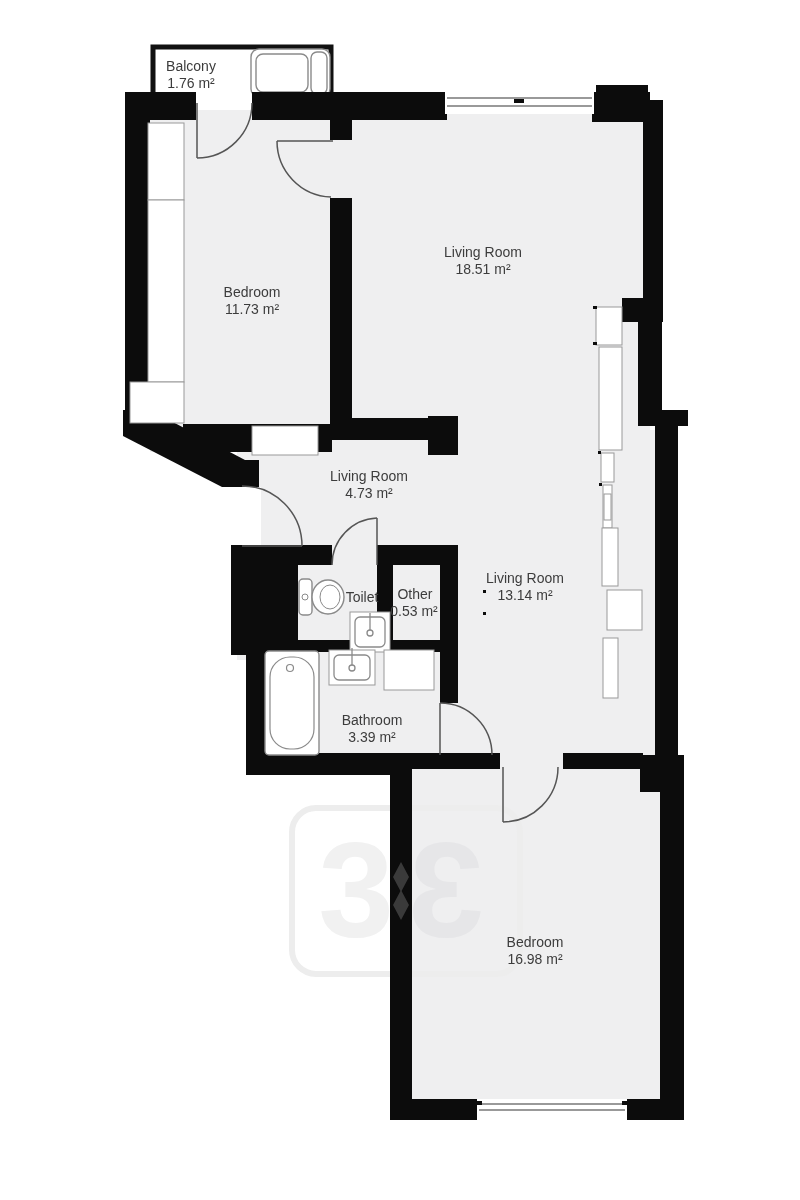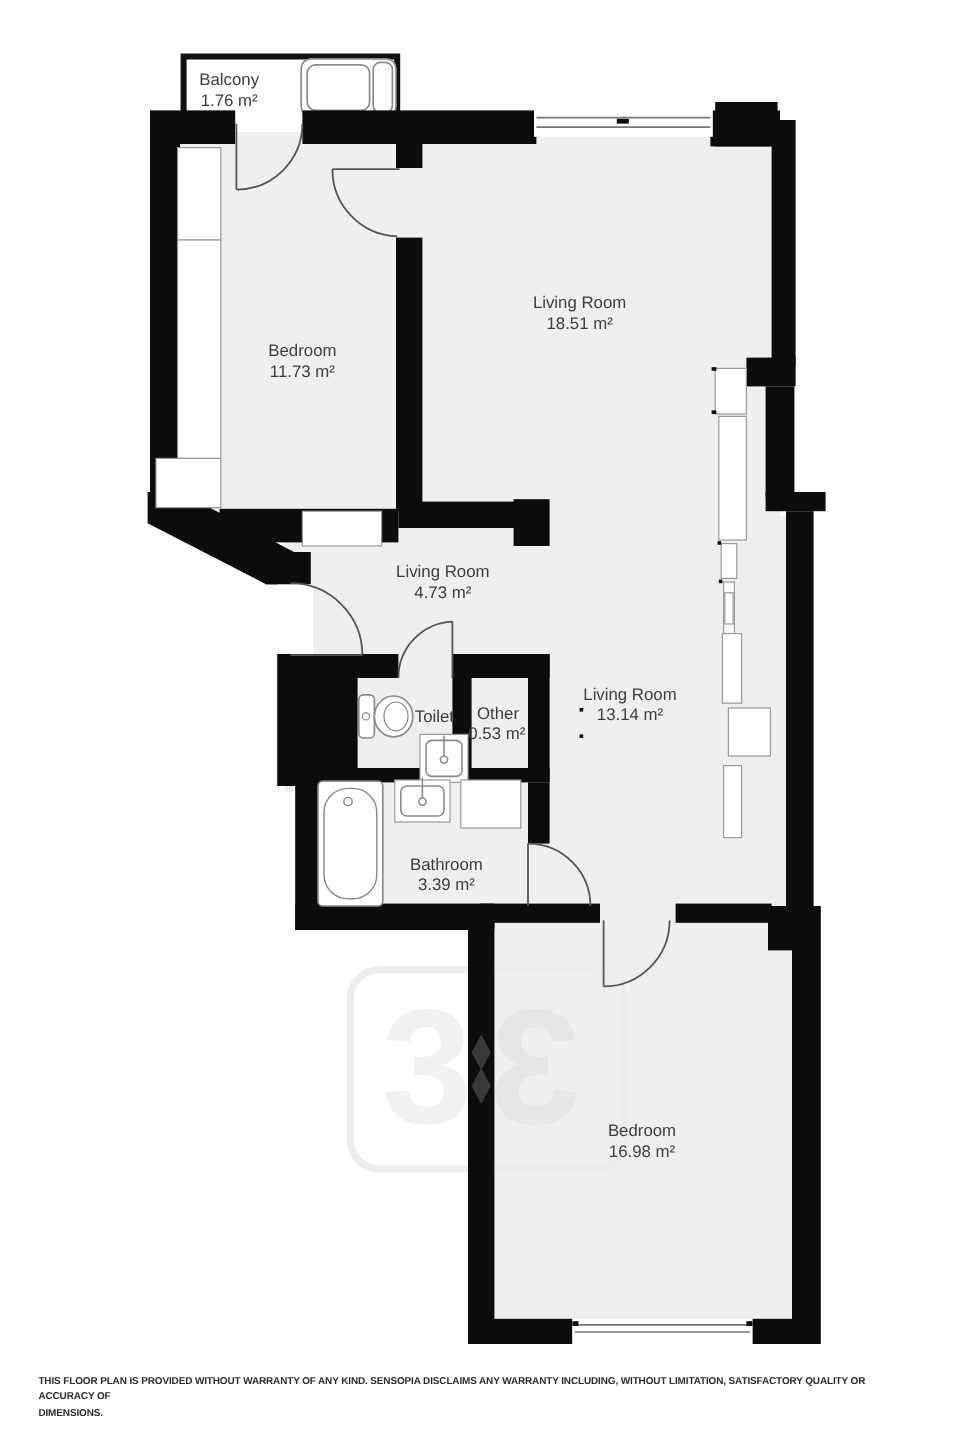--- a/index.html
+++ b/index.html
@@ -221,19 +221,14 @@
       <text class="room-label" x="372" y="742">3.39 m²</text>
     </g>
     <g>
       <text class="room-label" x="535" y="947">Bedroom</text>
       <text class="room-label" x="535" y="964">16.98 m²</text>
     </g>
   </g>
 </svg>
 
   
-  <div class="disclaimer">
-    <span>THIS FLOOR PLAN IS PROVIDED WITHOUT WARRANTY OF ANY KIND. SENSOPIA DISCLAIMS ANY WARRANTY INCLUDING, WITHOUT LIMITATION, SATISFACTORY QUALITY OR ACCURACY OF</span>
-    <br>
-    <span>DIMENSIONS.</span>
-  </div>
 
 </div>
 
 </body></html>

